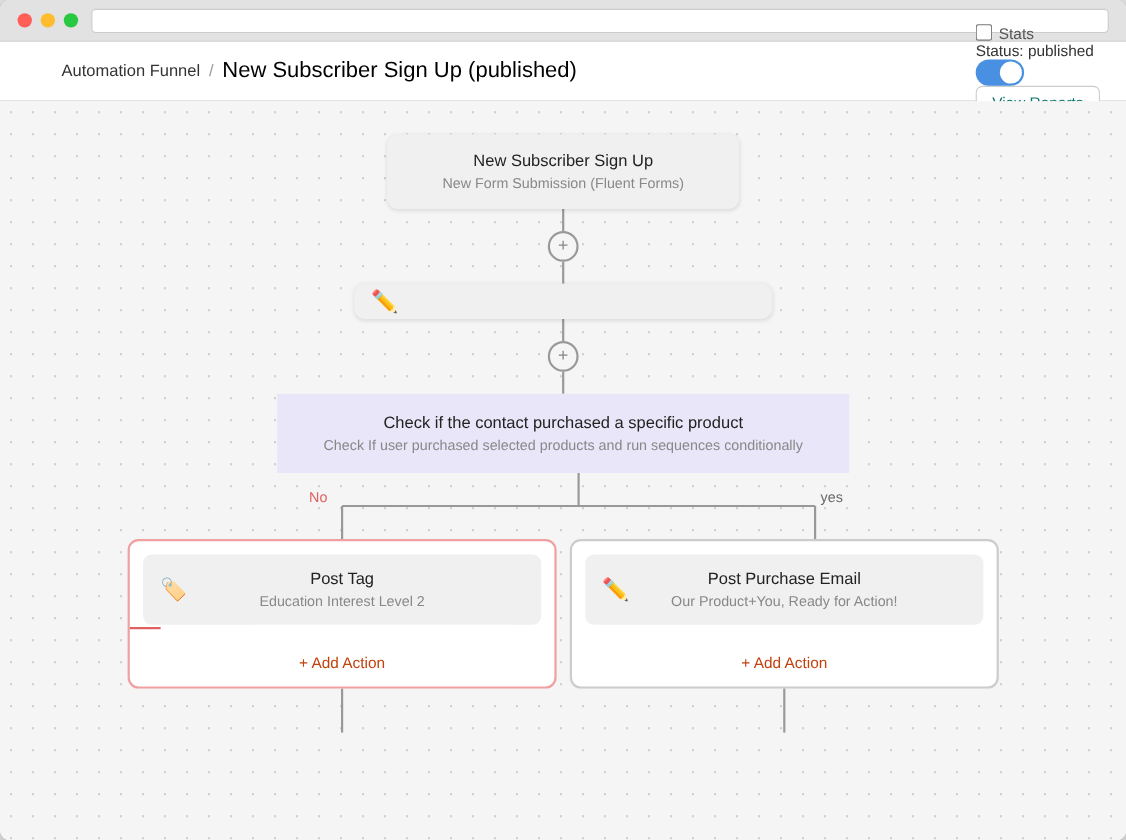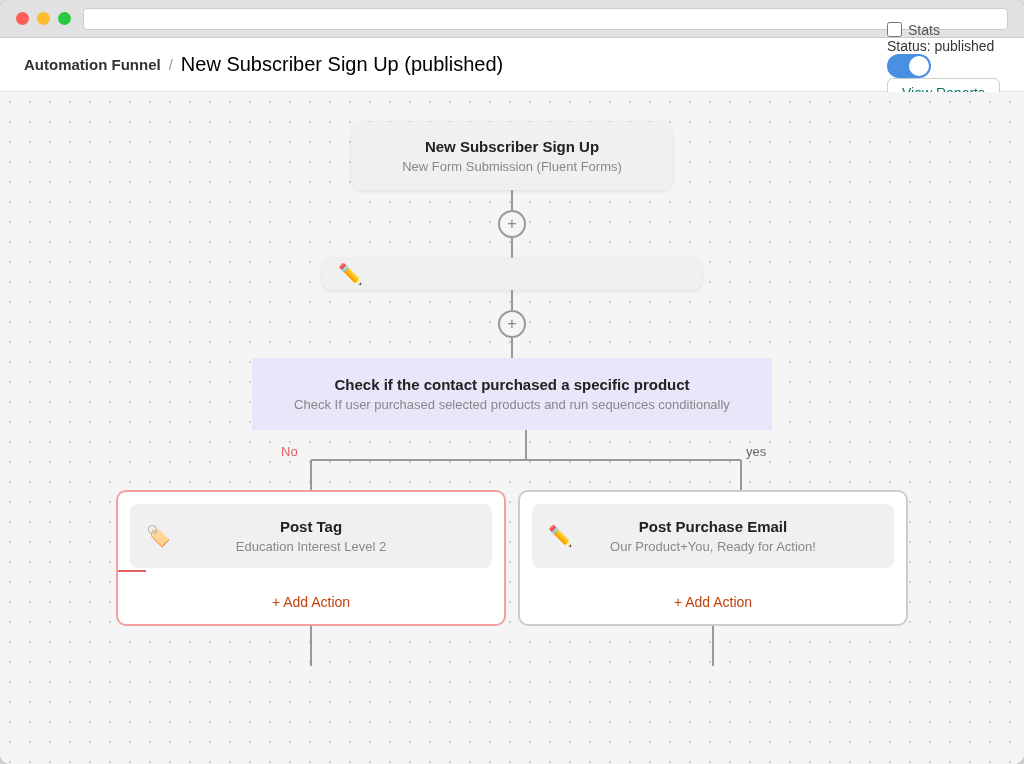--- a/index.html
+++ b/index.html
@@ -67,23 +67,24 @@
     }
 
     .breadcrumb {
       display: flex;
       align-items: center;
       gap: 8px;
       flex: 1;
     }
 
     .breadcrumb-main {
-      font-weight: 700;
+      font-weight: 400;
       font-size: 15px;
       color: #333;
+      margin-left: 32px;
     }
 
     .breadcrumb-sep {
       color: #999;
       font-size: 15px;
     }
 
     .breadcrumb-sub {
       font-size: 20px;
       color: #000000;
@@ -162,21 +163,21 @@
       background: #f0f0f0;
       border-radius: 10px;
       padding: 16px 24px;
       text-align: center;
       box-shadow: 0 1px 4px rgba(0,0,0,0.1);
       position: relative;
     }
 
     .node-title {
       font-size: 15px;
-      font-weight: 700;
+      font-weight: 400;
       color: #222;
     }
 
     .node-sub {
       font-size: 13px;
       color: #888;
       margin-top: 4px;
     }
 
     .node-trigger {

